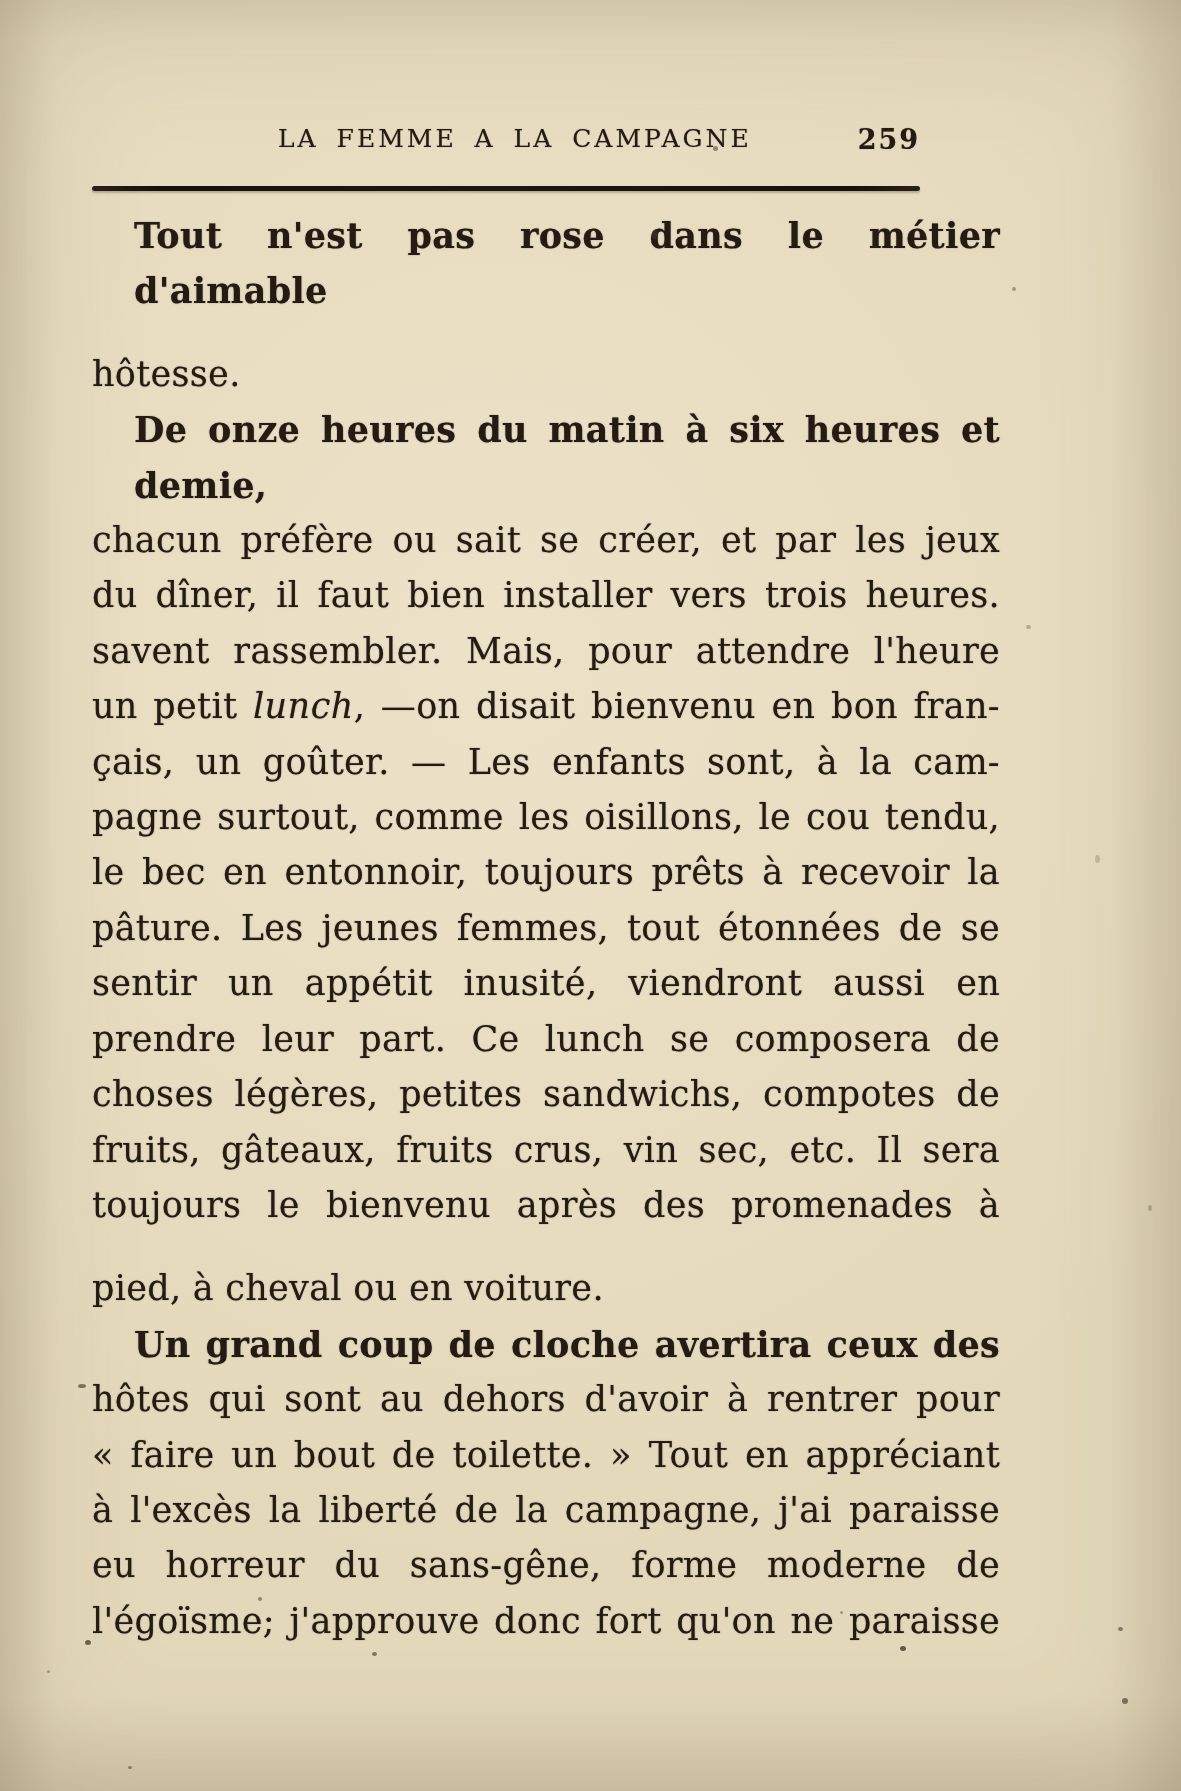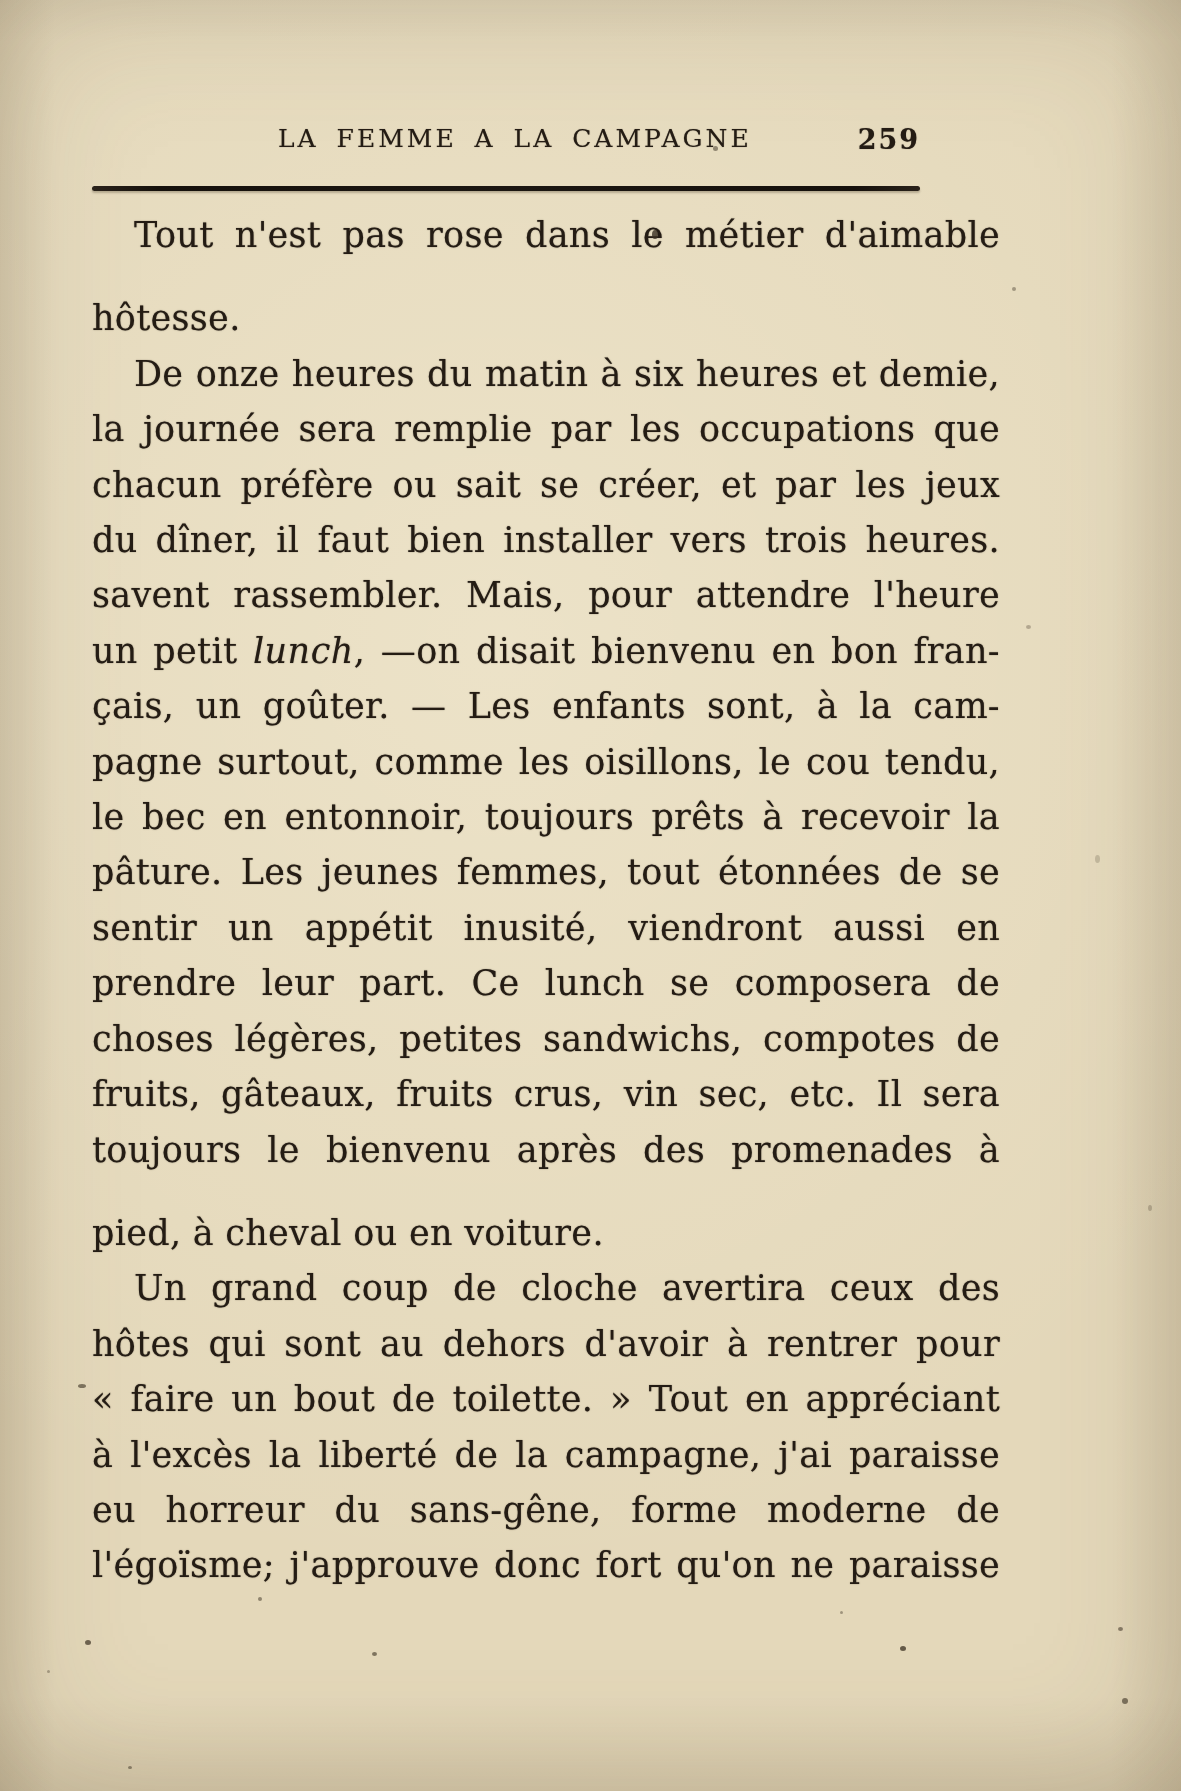--- a/index.html
+++ b/index.html
@@ -48,21 +48,21 @@
     font-size:35px;line-height:55.4px;
     text-shadow:0 0 1.2px rgba(36,28,20,0.60);
     letter-spacing:0.3px;
   }
   .line{
     text-align:justify;
     -moz-text-align-last:justify;
     text-align-last:justify;
     white-space:normal;
   }
-  .line.indent{padding-left:42px;}
+  .line.indent{padding-left:42px;font-weight:bold;}
   .line.para-end{
     -moz-text-align-last:left;
     text-align-last:left;
     margin-top:28px;
   }
   .line i{font-style:italic;letter-spacing:0.5px;}
   
   .speck{
     position:absolute;border-radius:50%;
     background:#3a3022;
@@ -80,21 +80,20 @@
 
   <div class="rule"></div>
 
   <div class="body" id="body-block">
       <div>
         <div class="line indent">Tout n'est pas rose dans le métier d'aimable</div>
         <div class="line para-end">hôtesse.</div>
       </div>
       <div>
         <div class="line indent">De onze heures du matin à six heures et demie,</div>
-        <div class="line">la journée sera remplie par les occupations que</div>
         <div class="line">chacun préfère ou sait se créer, et par les jeux</div>
         <div class="line">du dîner, il faut bien installer vers trois heures.</div>
         <div class="line">savent rassembler. Mais, pour attendre l'heure</div>
         <div class="line"><span>un petit </span><i>lunch</i><span>, —on disait bienvenu en bon fran-</span></div>
         <div class="line">çais, un goûter. — Les enfants sont, à la cam-</div>
         <div class="line">pagne surtout, comme les oisillons, le cou tendu,</div>
         <div class="line">le bec en entonnoir, toujours prêts à recevoir la</div>
         <div class="line">pâture. Les jeunes femmes, tout étonnées de se</div>
         <div class="line">sentir un appétit inusité, viendront aussi en</div>
         <div class="line">prendre leur part. Ce lunch se composera de</div>

